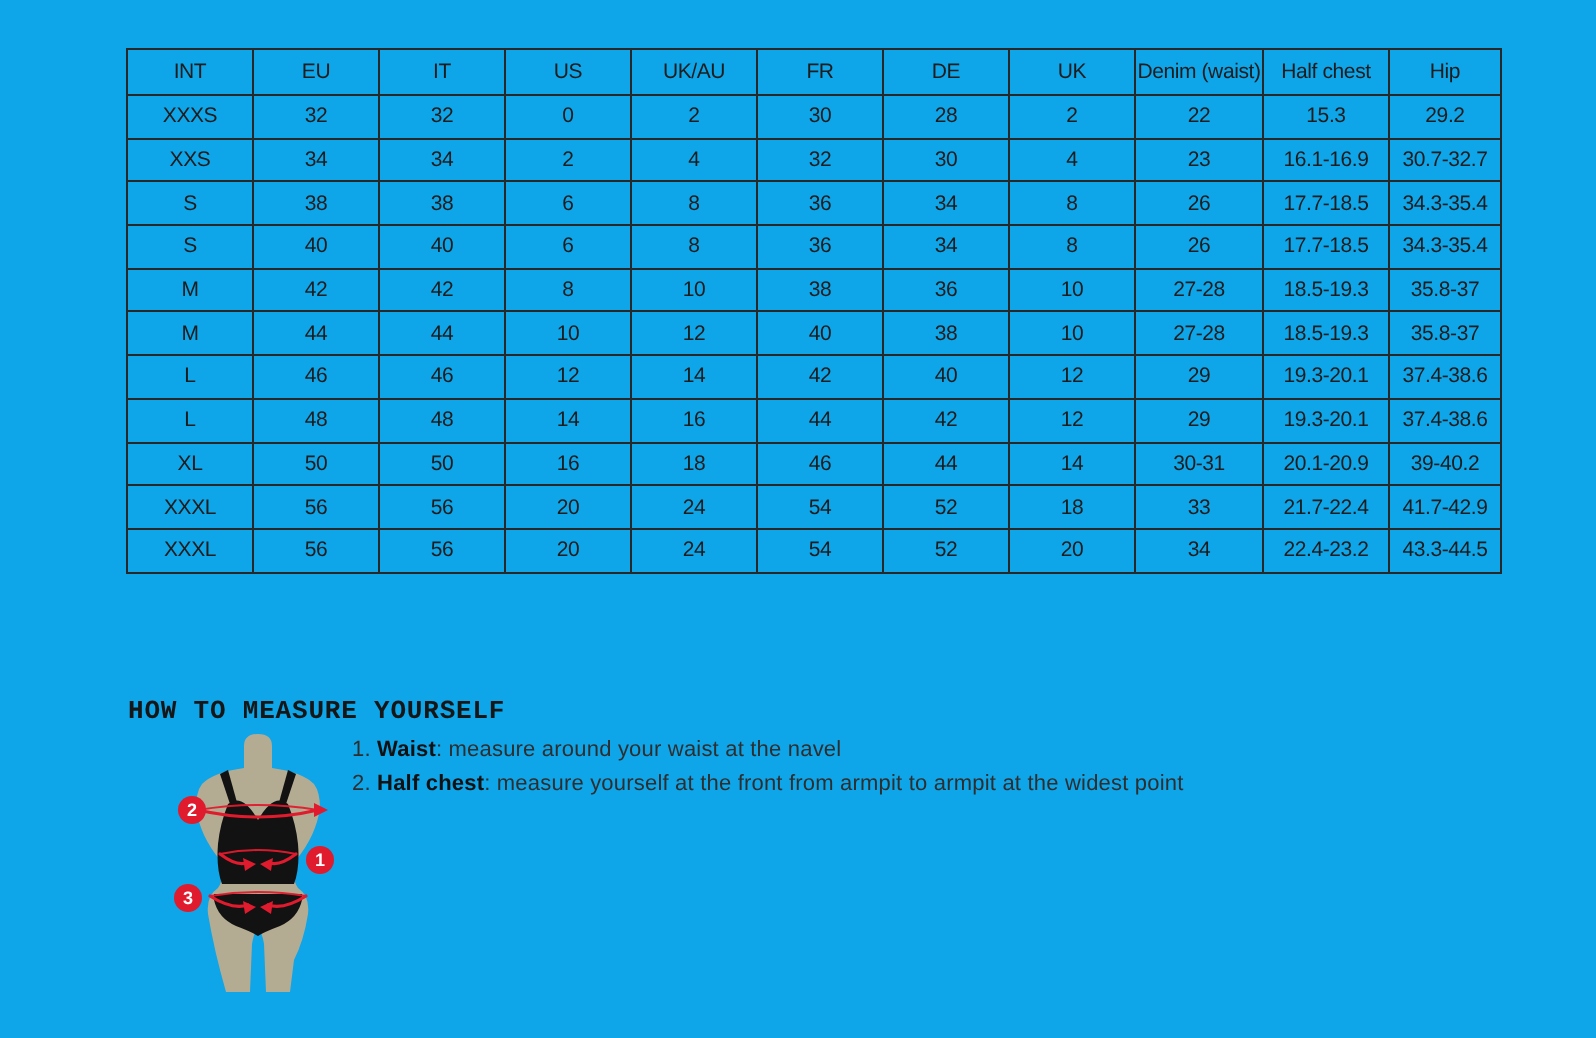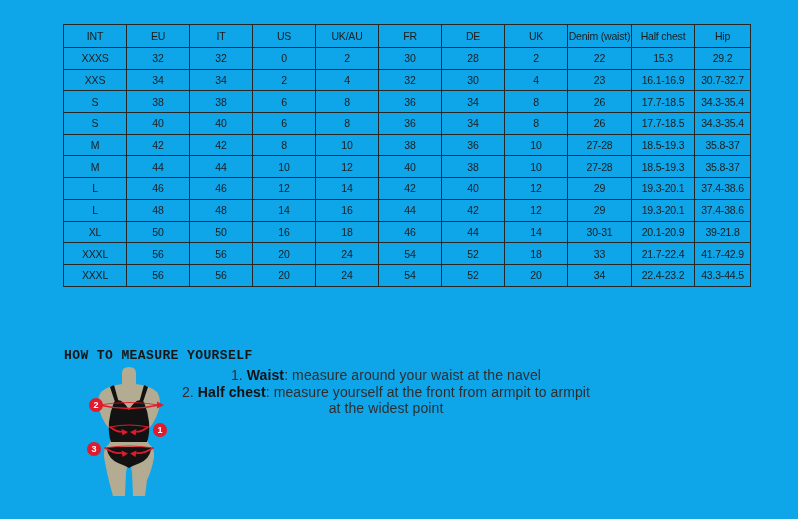--- a/index.html
+++ b/index.html
@@ -16,21 +16,21 @@
   #size-table td{height:20.7px;}
   #size-table th:nth-child(-n+8){width:62px;}
   #size-table th:nth-child(9){width:63px;}
   #size-table th:nth-child(10){width:62px;}
   #size-table th:nth-child(11){width:55px;}
 
   
   #measure-title{position:absolute;left:64px;top:348px;font-size:13px;font-weight:700;
                  letter-spacing:0.4px;color:#161616;font-family:Liberation Mono, monospace;}
   #measure-instructions{position:absolute;left:176px;top:367px;width:420px;}
-  .instr{font-size:14px;color:#2e2e2e;line-height:16.5px;letter-spacing:0.1px;text-align:center;}
+  .instr{font-size:11px;color:#2e2e2e;line-height:16.5px;letter-spacing:0.1px;}
   .instr b{color:#111;font-weight:700;}
 
   #measure-figure{position:absolute;left:85px;top:360px;width:100px;height:142px;}
   .skin{fill:#b3ac92;}
   .suit{fill:#121212;}
   .tape{stroke:#e01b2e;stroke-width:1.6;fill:none;stroke-linecap:round;}
   .tape-thin{stroke:#e01b2e;stroke-width:1.1;fill:none;stroke-linecap:round;opacity:.95;}
   .arrow{fill:#e01b2e;}
   .marker-circle{fill:#e01b2e;}
   .marker-num{fill:#ffffff;font-size:9px;font-weight:700;text-anchor:middle;
@@ -166,21 +166,21 @@
           <td>XL</td>
           <td>50</td>
           <td>50</td>
           <td>16</td>
           <td>18</td>
           <td>46</td>
           <td>44</td>
           <td>14</td>
           <td>30-31</td>
           <td>20.1-20.9</td>
-          <td>39-21.8</td>
+          <td>39-40.2</td>
         </tr>
         <tr>
           <td>XXXL</td>
           <td>56</td>
           <td>56</td>
           <td>20</td>
           <td>24</td>
           <td>54</td>
           <td>52</td>
           <td>18</td>

